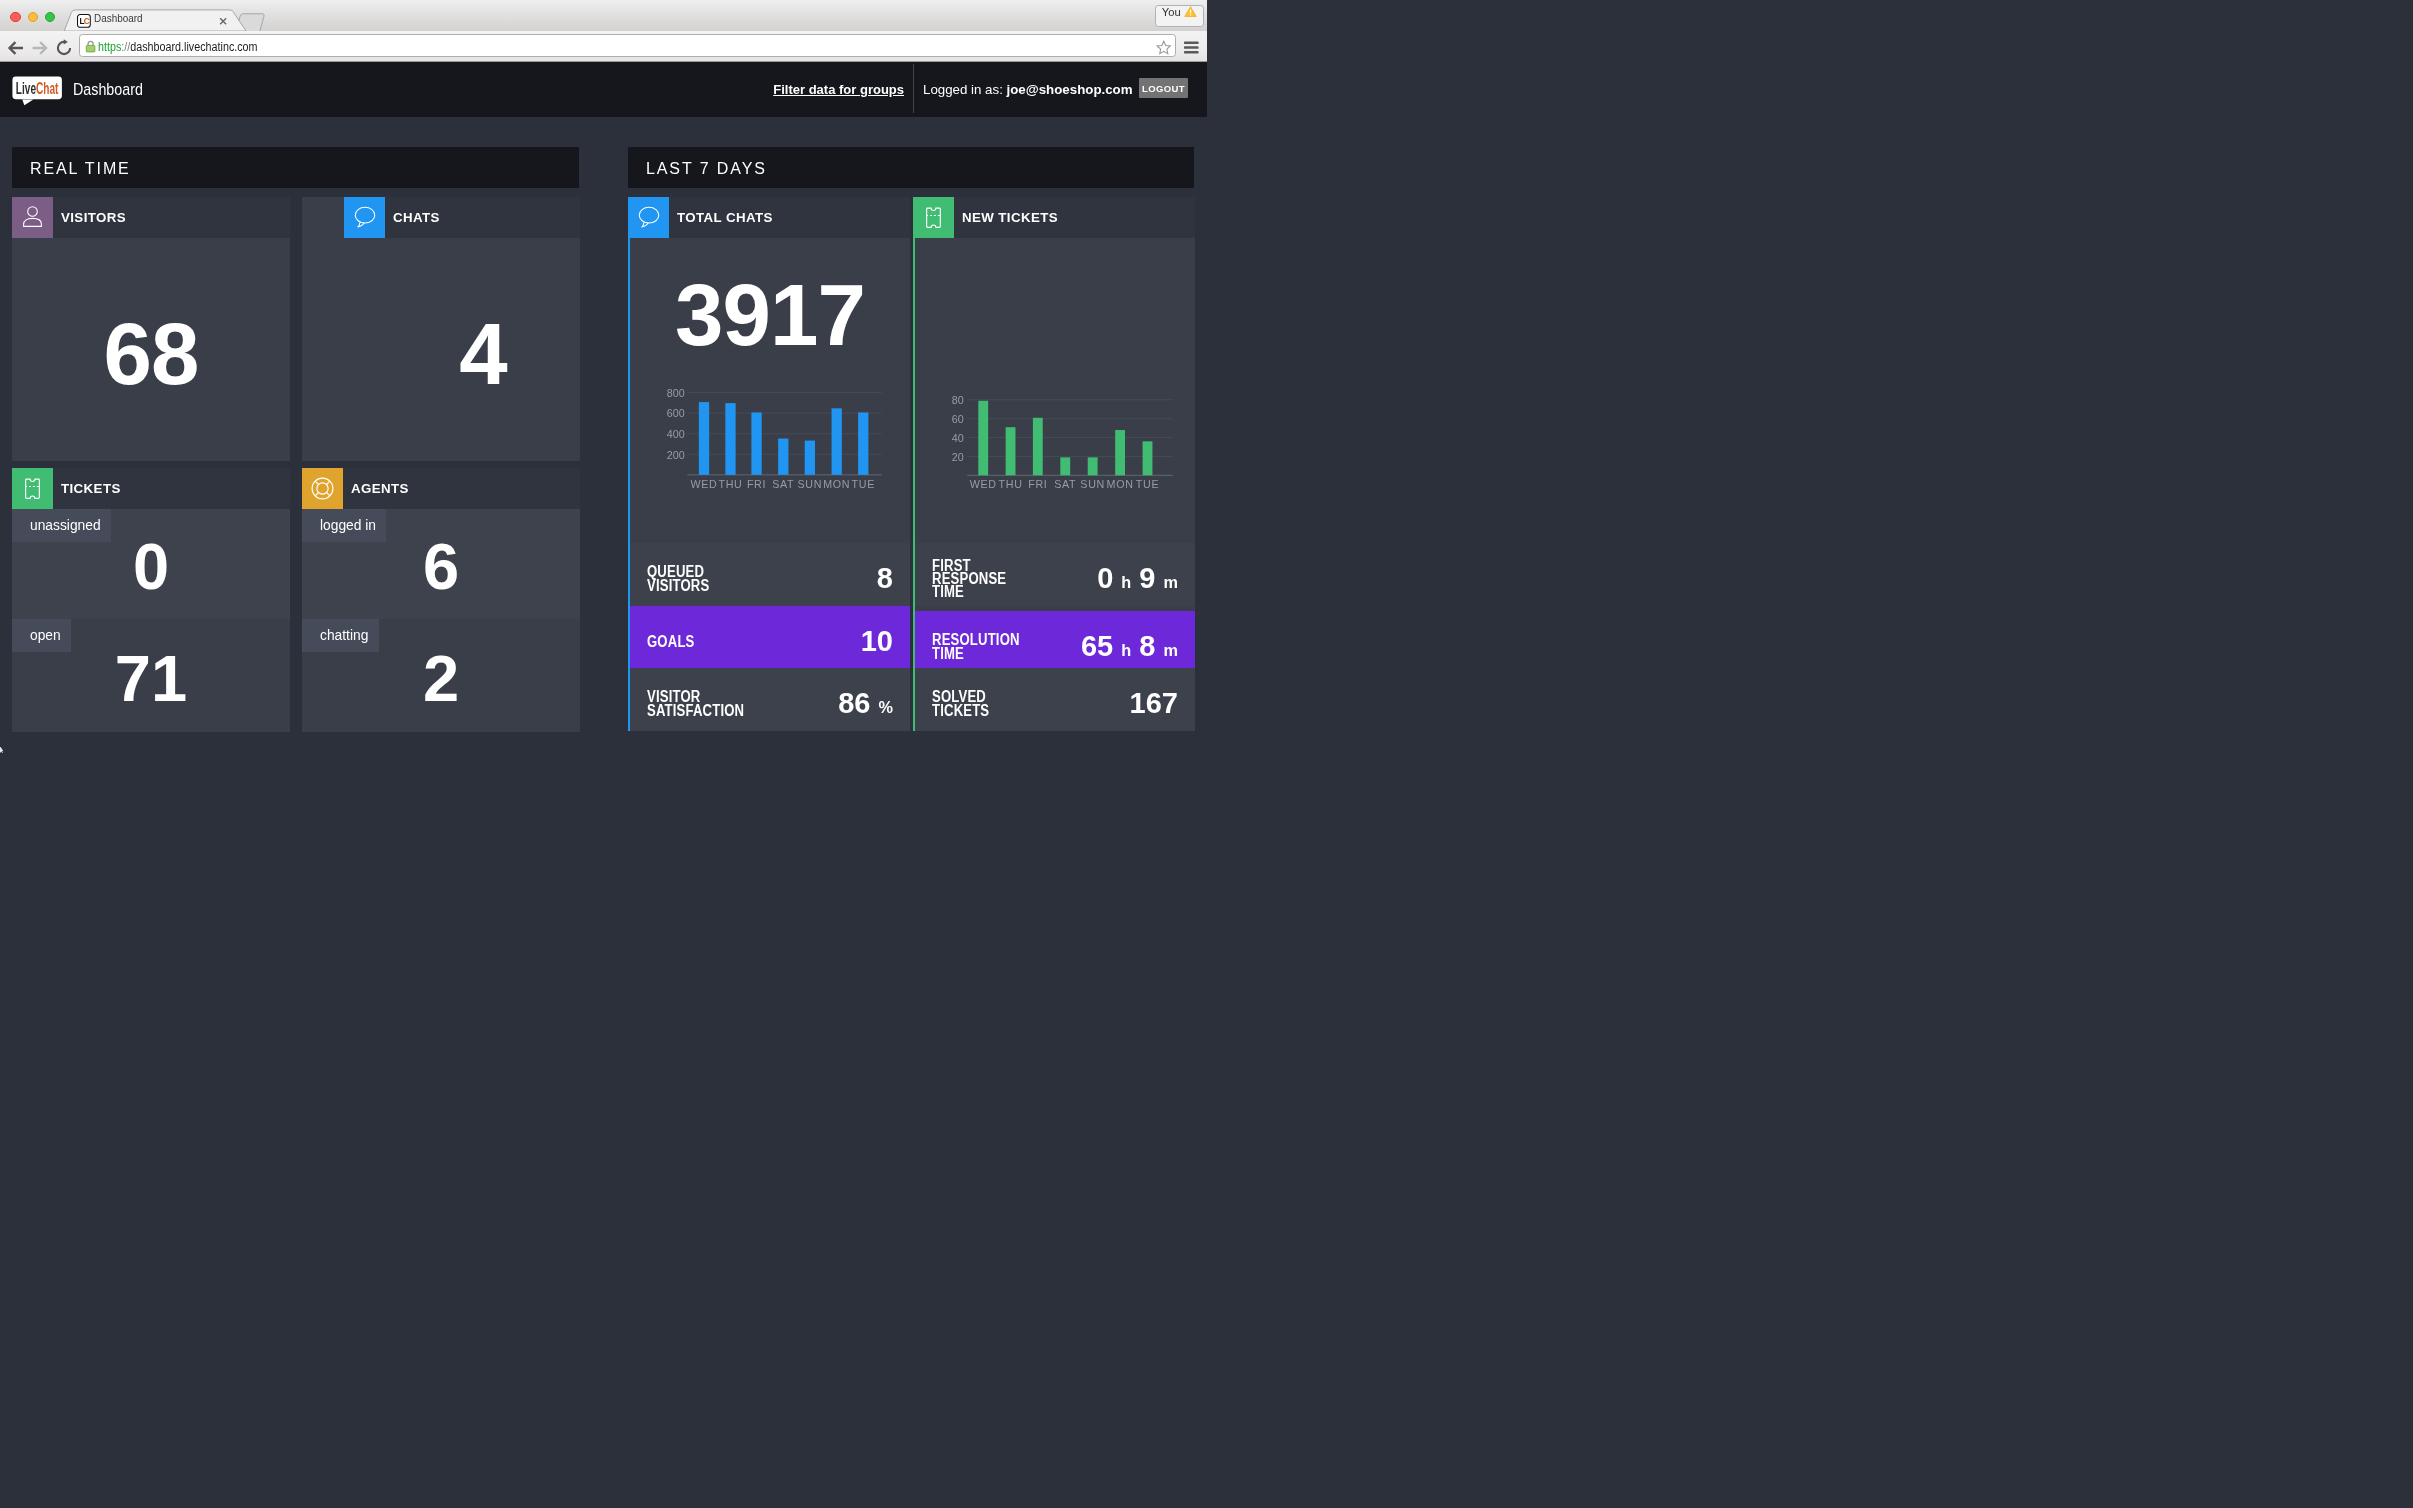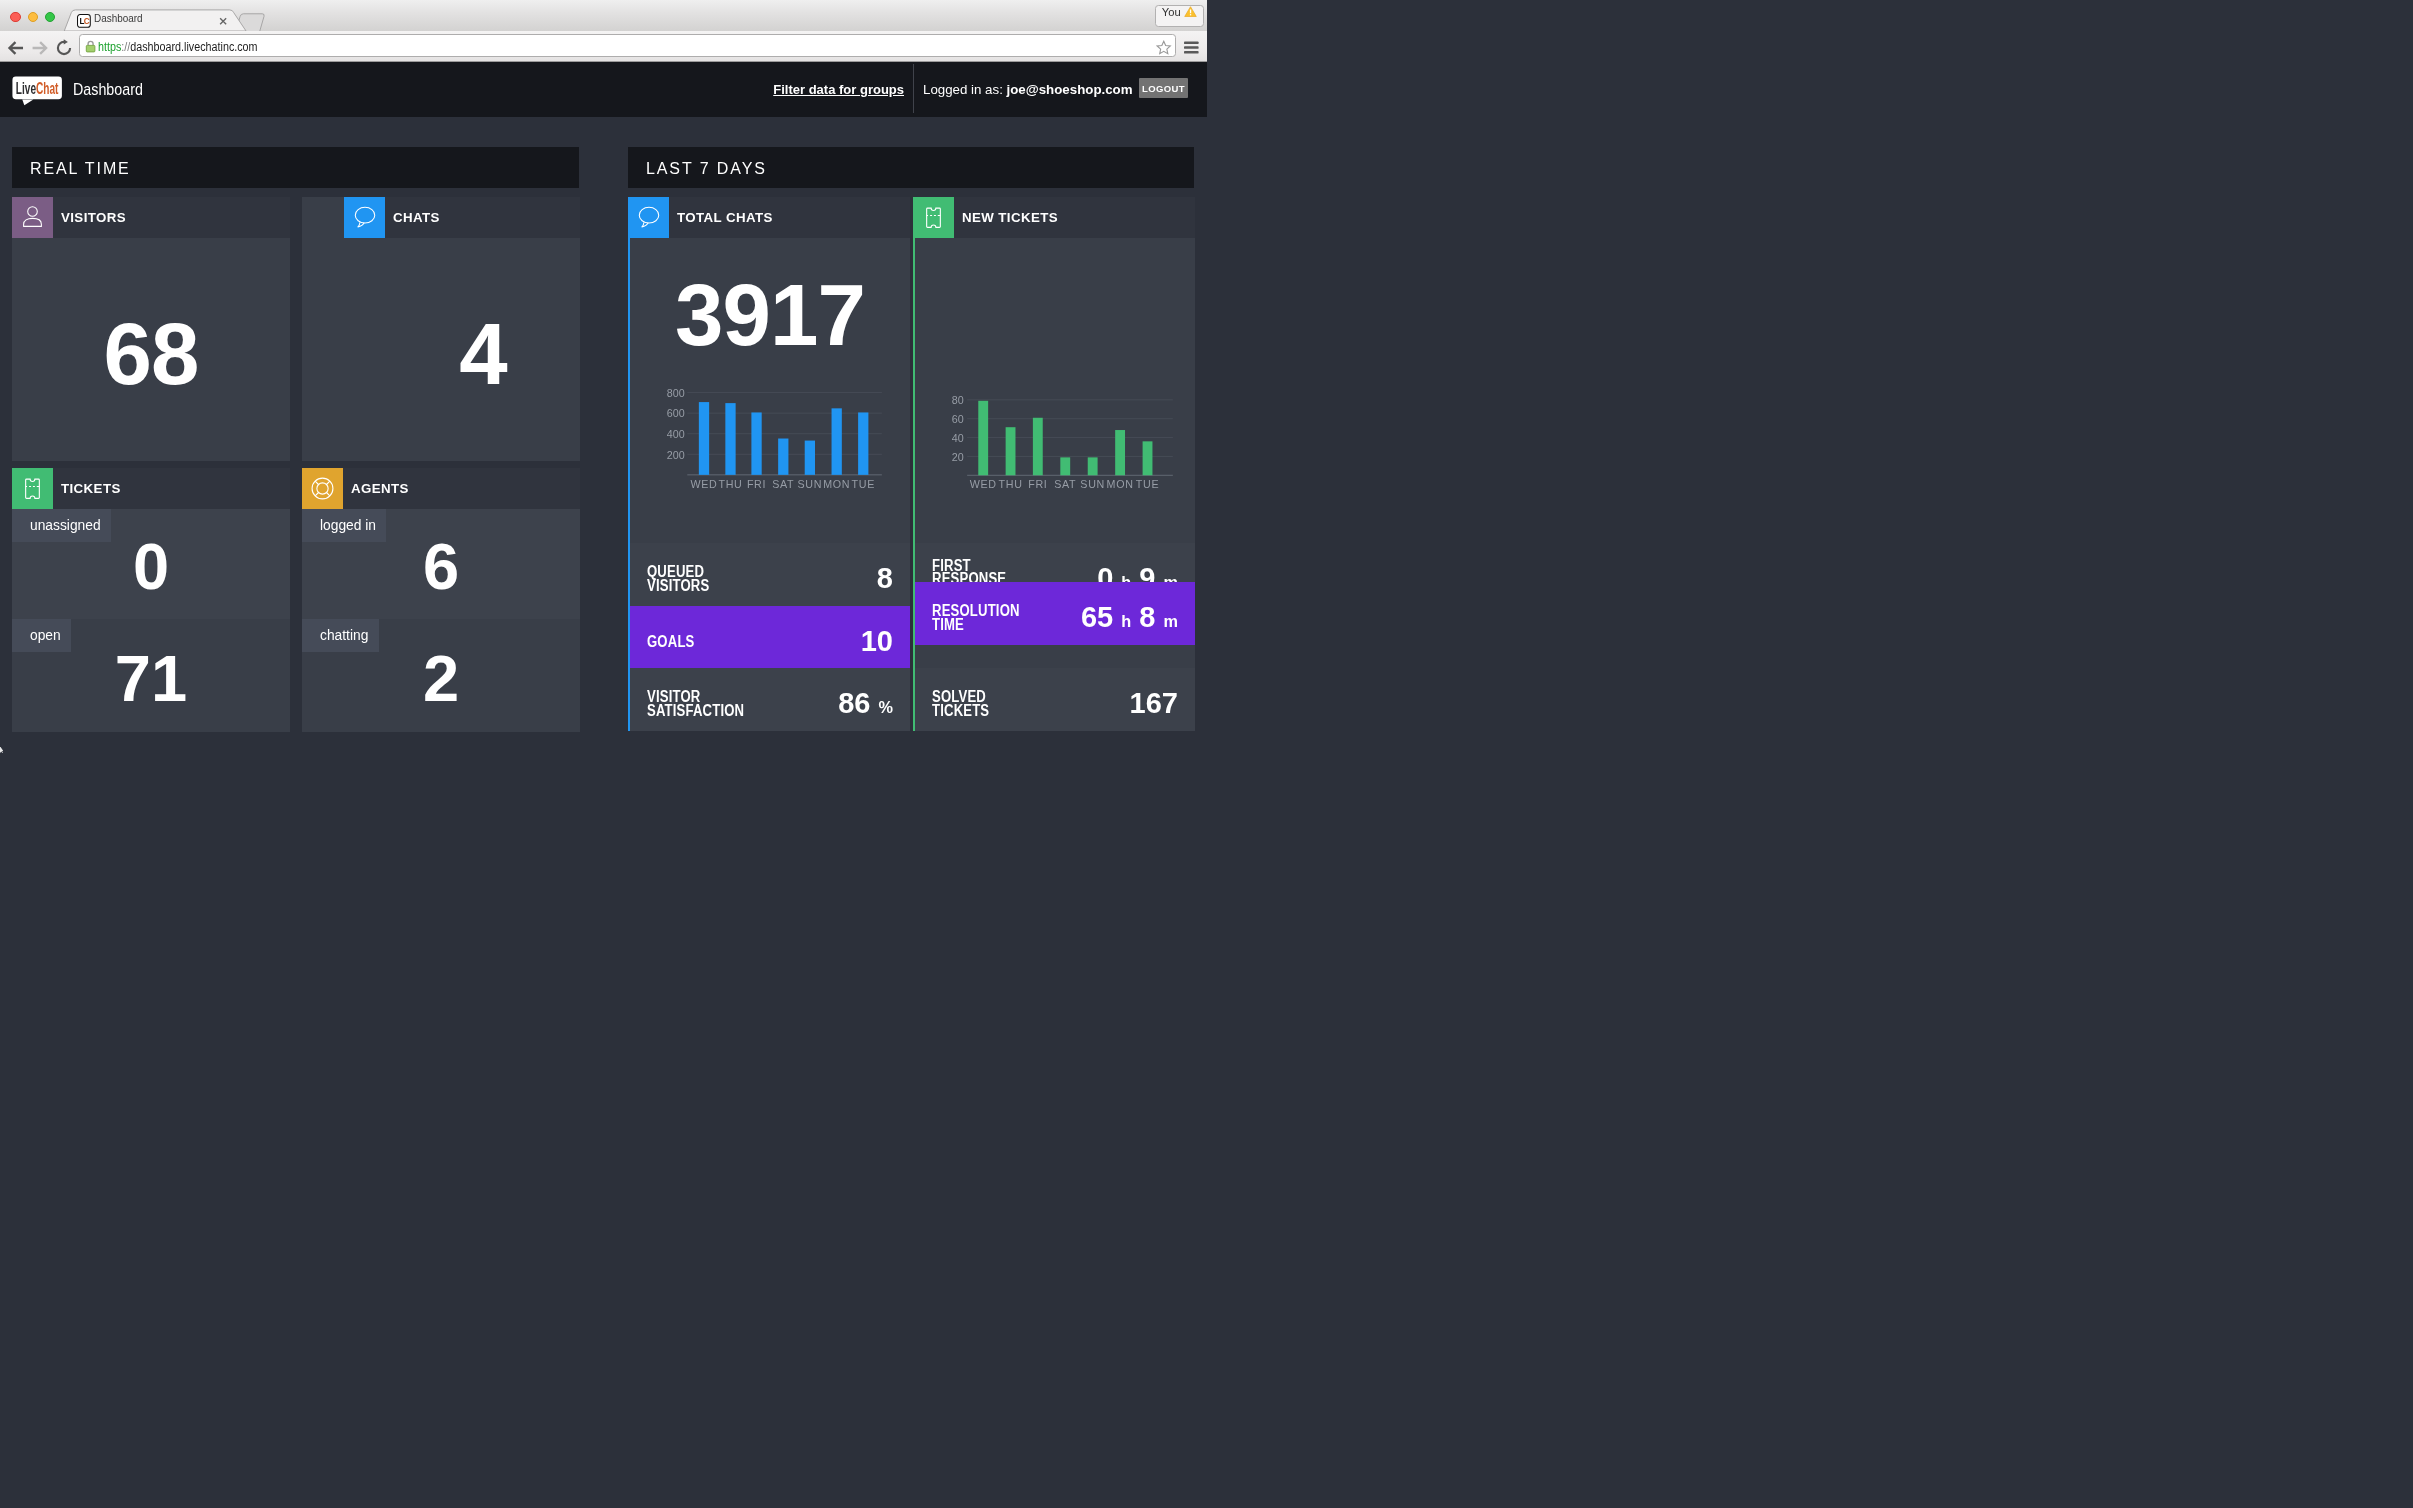--- a/index.html
+++ b/index.html
@@ -309,21 +309,21 @@
         <text x="174.45" y="121.5">SAT</text>
       <text x="206.45" y="121.5">SUN</text>
         <text x="238.45" y="121.5">MON</text>
       <text x="270.45" y="121.5">TUE</text>
     </g>
   </svg>
   <div class="statrow rowa" style="top:346px;height:63px;">
     <div class="lbl" style="top:15.5px;">FIRST<br>RESPONSE<br>TIME</div>
     <div class="val" style="top:18.5px;">0 <span class="unit">h</span> 9 <span class="unit">m</span></div>
   </div>
-  <div class="statrow rowb" style="top:385px;height:63px;">
+  <div class="statrow rowb" style="top:414px;height:63px;">
     <div class="lbl" style="top:22.4px;">RESOLUTION<br>TIME</div>
     <div class="val" style="top:18.5px;">65 <span class="unit">h</span> 8 <span class="unit">m</span></div>
   </div>
   <div class="statrow rowa" style="top:471px;height:63px;">
     <div class="lbl" style="top:22.4px;">SOLVED<br>TICKETS</div>
     <div class="val" style="top:18.5px;">167</div>
   </div>
 </div>
 
 <svg class="abs" style="left:0;top:747px" width="3.4" height="6.9" viewBox="0 0 4 8">

